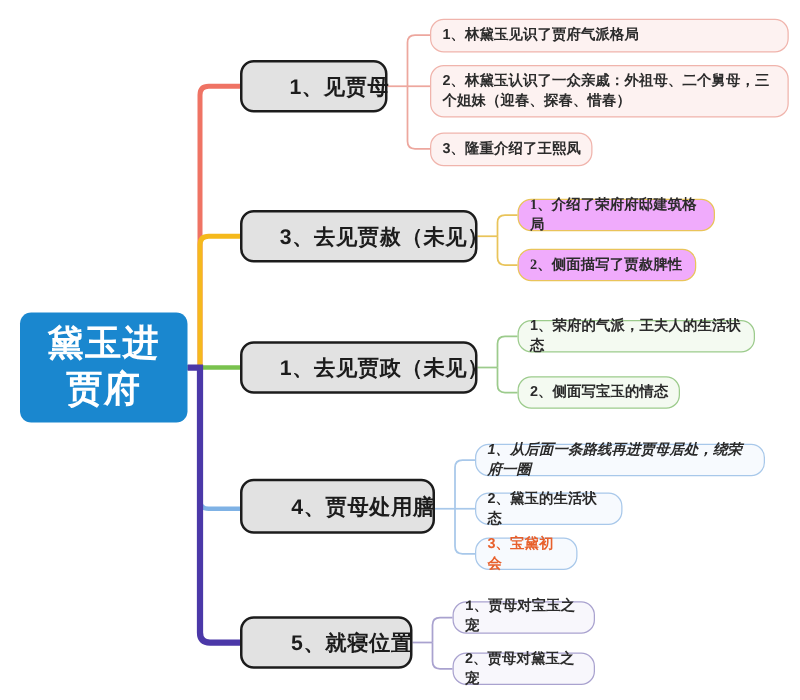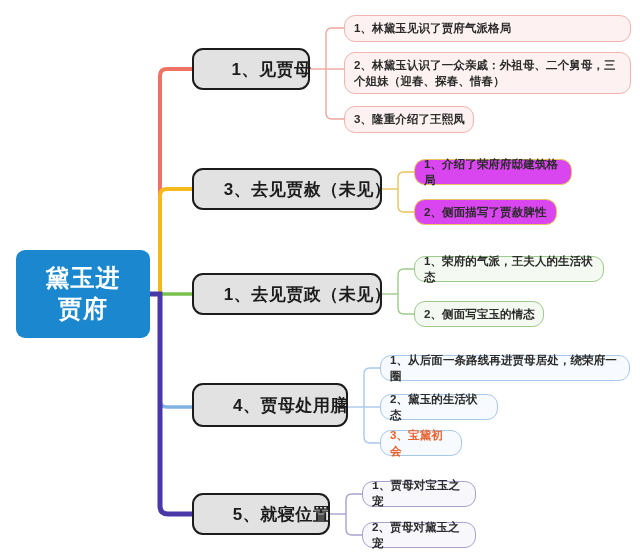--- a/index.html
+++ b/index.html
@@ -30,21 +30,21 @@
     width: 134px; height: 88px;
     background: #1a87cf;
     border-radius: 9px;
     display: flex;
     align-items: center;
     justify-content: center;
     z-index: 5;
   }
   .root-label {
     color: #ffffff;
-    font-size: 24px;
+    font-size: 29px;
     font-weight: bold;
     line-height: 1.28;
     text-align: center;
     letter-spacing: 1px;
     white-space: pre-line;
   }
 
   
   .topic {
     position: absolute;
@@ -78,21 +78,21 @@
     font-size: 11.5px;
     font-weight: bold;
     line-height: 1.42;
     letter-spacing: 0.1px;
     white-space: pre-line;
   }
 
   
   .fam-red    { background: #fdf2f1; border: 1.1px solid #f0b4ac; }
   .fam-red    .leaf-label { color: #2b2b2b; }
-  .fam-yellow { background: #d946ef; border: 1.1px solid #e9c45a; }
+  .fam-yellow { background: #f0abfc; border: 1.1px solid #e9c45a; font-family: Liberation Serif, serif; }
   .fam-yellow .leaf-label { color: #2b2b2b; }
   .fam-green  { background: #f4faf1; border: 1.1px solid #9ccb8c; }
   .fam-green  .leaf-label { color: #2b2b2b; }
   .fam-blue   { background: #f7fafe; border: 1.1px solid #a8c8ea; }
   .fam-blue   .leaf-label { color: #2b2b2b; }
   .fam-purple { background: #f8f7fc; border: 1.1px solid #a9a2cf; }
   .fam-purple .leaf-label { color: #2b2b2b; }
 
   .leaf.accent .leaf-label { color: #e8602c; }
 </style>
@@ -171,21 +171,21 @@
   <div class="leaf fam-green" style="left:414px; top:256px; width:190px; height:26px;">
     <span class="leaf-label">1、荣府的气派，王夫人的生活状态</span>
   </div>
   <div class="leaf fam-green" style="left:414px; top:301px; width:130px; height:26px;">
     <span class="leaf-label">2、侧面写宝玉的情态</span>
   </div>
 
   <div class="topic" style="left:192px; top:383px; width:156px; height:44px;">
     <span class="topic-label">4、贾母处用膳</span>
   </div>
-  <div class="leaf fam-blue" style="left:380px; top:355px; width:250px; height:26px;">
+  <div class="leaf fam-blue" style="left:380px; top:355px; width:232px; height:26px;font-style:italic;">
     <span class="leaf-label">1、从后面一条路线再进贾母居处，绕荣府一圈</span>
   </div>
   <div class="leaf fam-blue" style="left:380px; top:394px; width:118px; height:26px;">
     <span class="leaf-label">2、黛玉的生活状态</span>
   </div>
   <div class="leaf fam-blue accent" style="left:380px; top:430px; width:82px; height:26px;">
     <span class="leaf-label">3、宝黛初会</span>
   </div>
 
   <div class="topic" style="left:192px; top:493px; width:138px; height:42px;">

